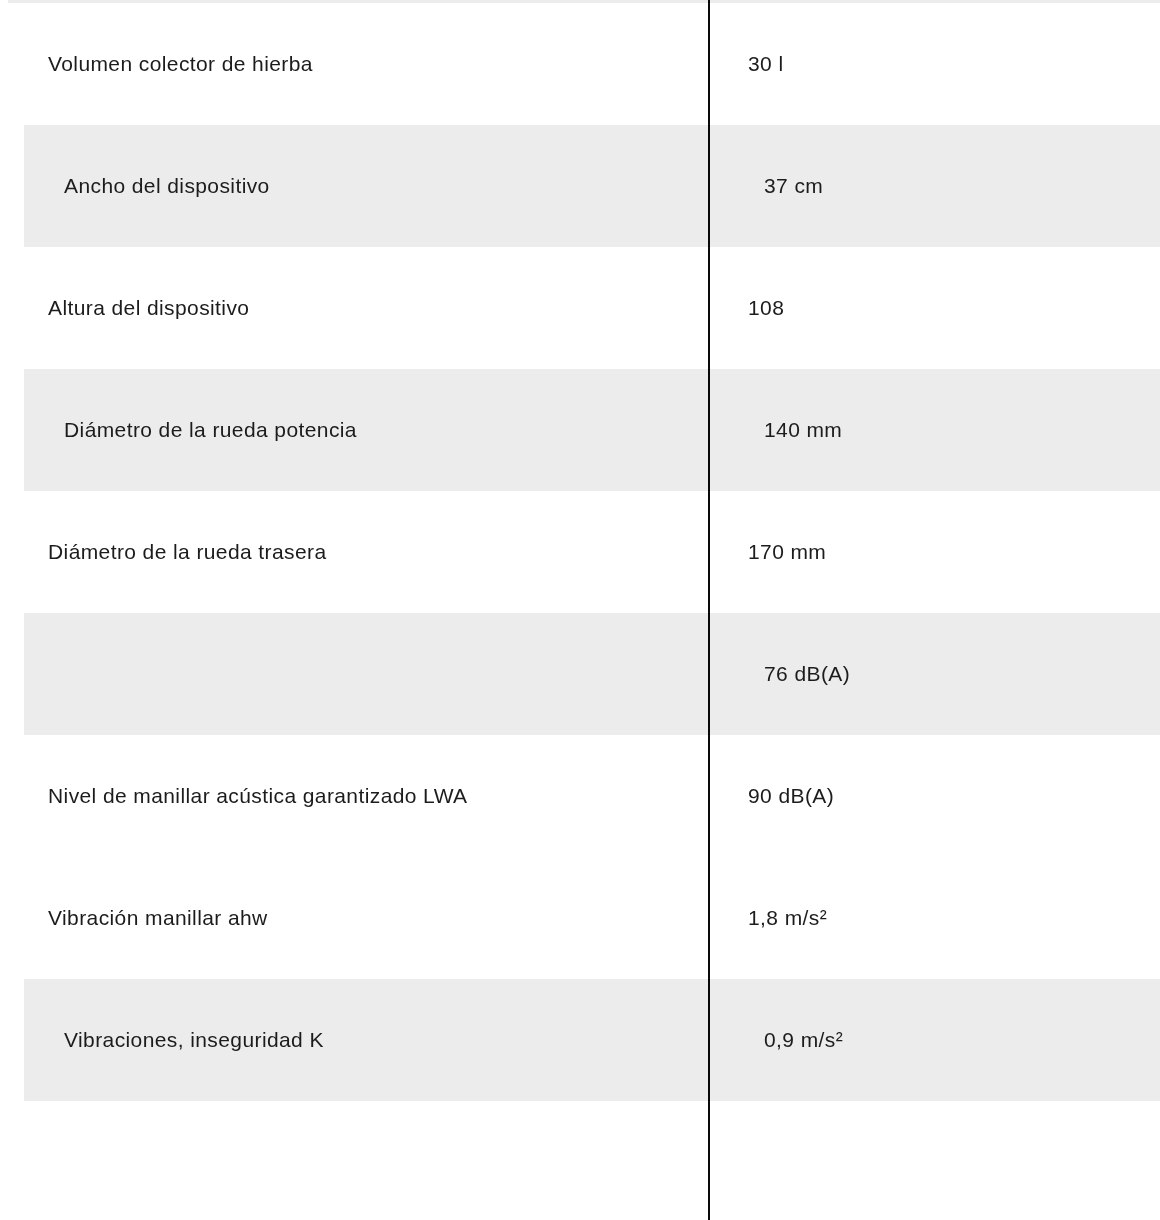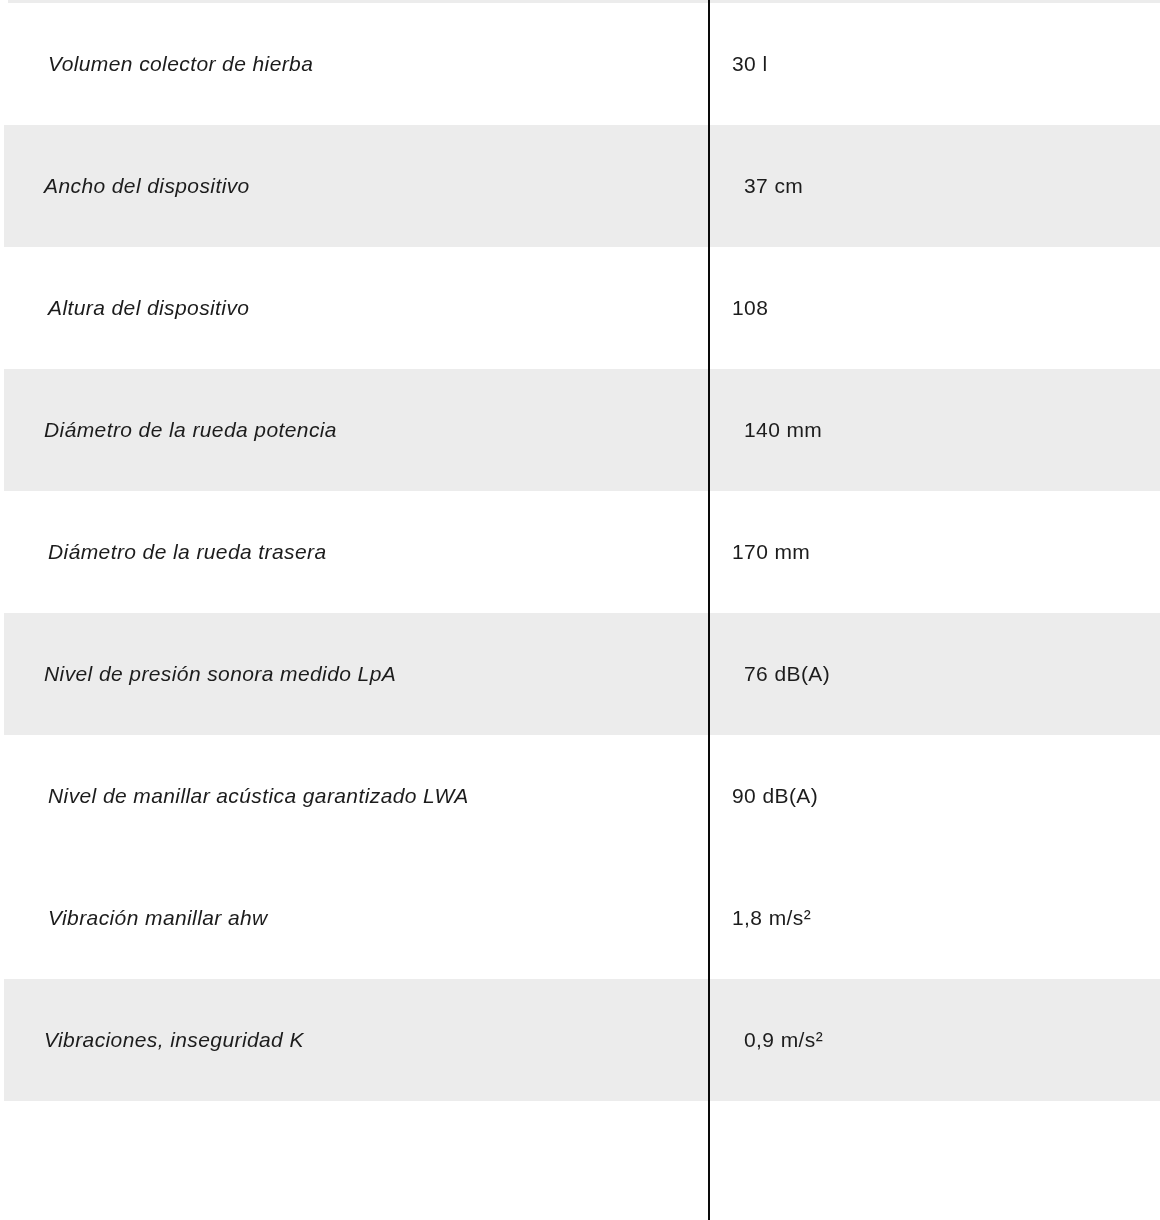--- a/index.html
+++ b/index.html
@@ -32,35 +32,35 @@
     height: 3px;
     margin-left: 8px;
     background: var(--alt-row);
   }
   .spec-row {
     position: relative;
     height: 122px;
   }
   .spec-row.alt {
     background: var(--alt-row);
-    margin-left: 4px;
+    margin-left: 24px;
     padding-left: 47px;
   }
   .spec-label, .spec-value {
     position: absolute;
     top: 50%;
     transform: translateY(-50%);
     font-size: 21px;
     font-weight: 400;
     letter-spacing: 0.4px;
     white-space: nowrap;
     color: var(--text);
   }
-  .spec-label { left: 48px; font-style: italic; }
-  .spec-value { left: 732px; }
+  .spec-label { left: 48px; }
+  .spec-value { left: 748px; }
   
   .spec-row.alt .spec-label { left: 40px; }
   .spec-row.alt .spec-value { left: 740px; }
 </style>
 </head>
 <body>
 
 <div class="spec-table">
 
   <div class="row-remnant"></div>
@@ -84,21 +84,20 @@
     <span class="spec-label">Diámetro de la rueda potencia</span>
     <span class="spec-value">140 mm</span>
   </div>
 
   <div class="spec-row">
     <span class="spec-label">Diámetro de la rueda trasera</span>
     <span class="spec-value">170 mm</span>
   </div>
 
   <div class="spec-row alt">
-    <span class="spec-label">Nivel de presión sonora medido LpA</span>
     <span class="spec-value">76 dB(A)</span>
   </div>
 
   <div class="spec-row">
     <span class="spec-label">Nivel de manillar acústica garantizado LWA</span>
     <span class="spec-value">90 dB(A)</span>
   </div>
 
 
   <div class="spec-row">

